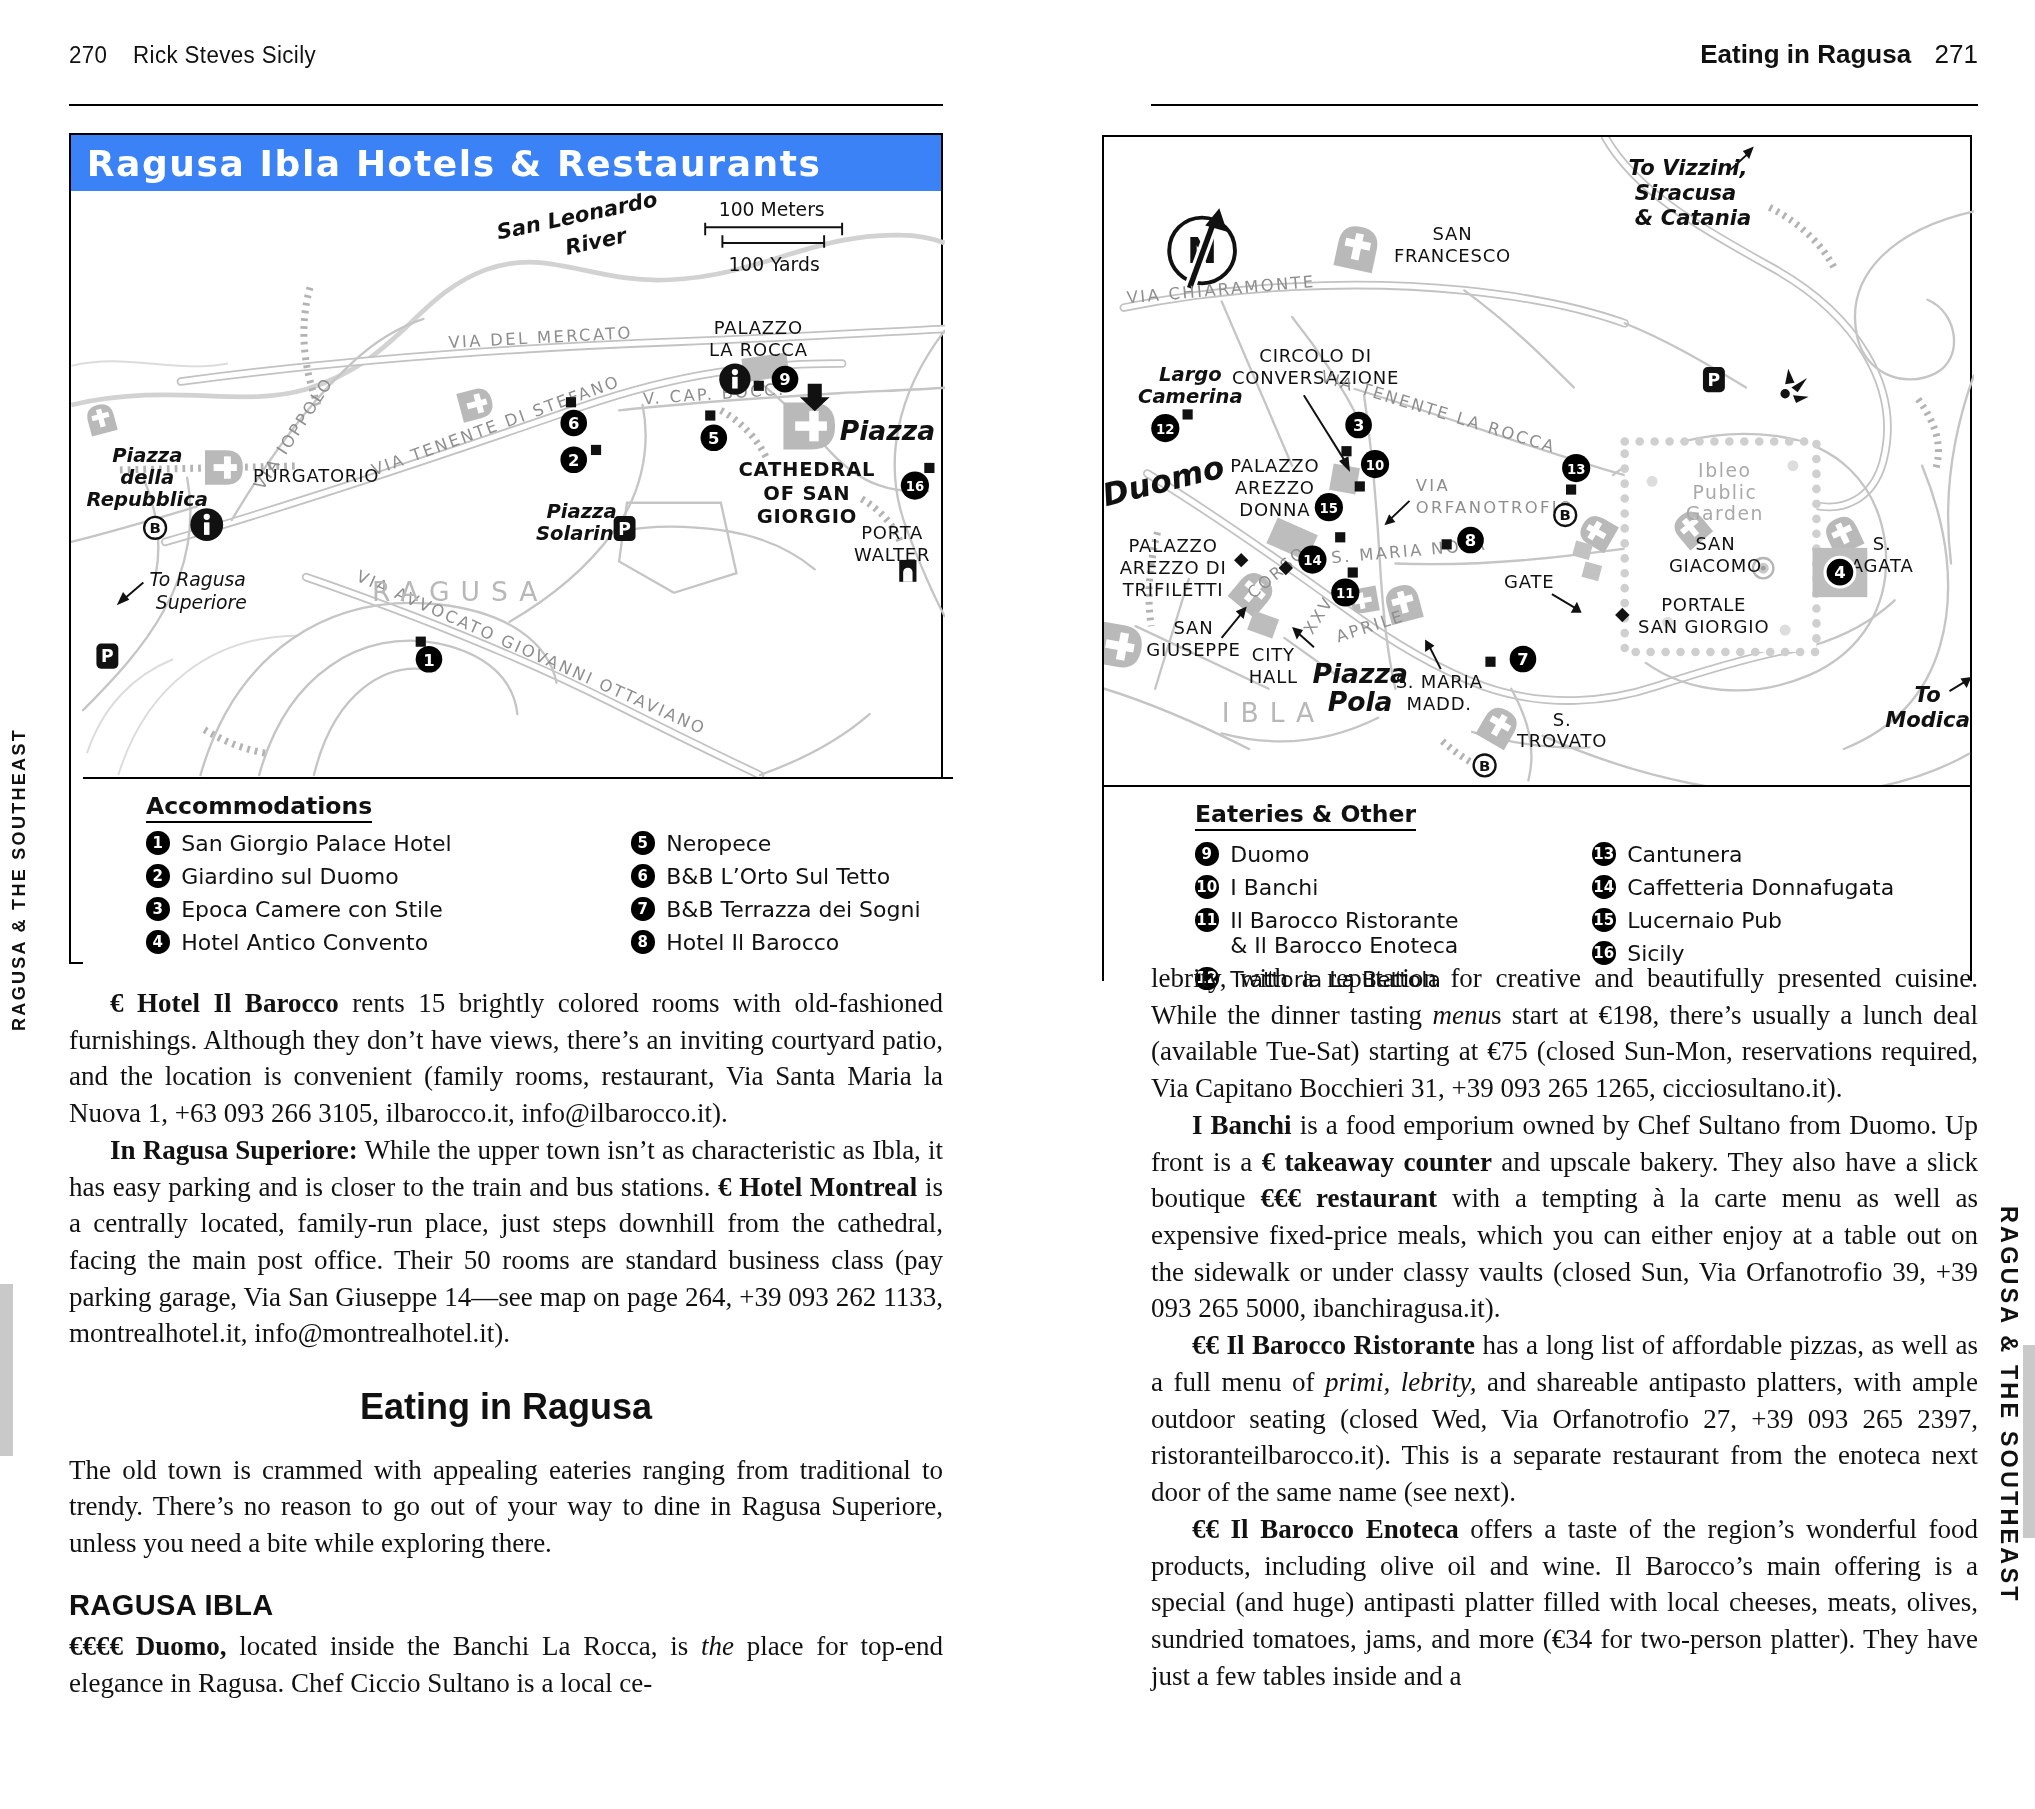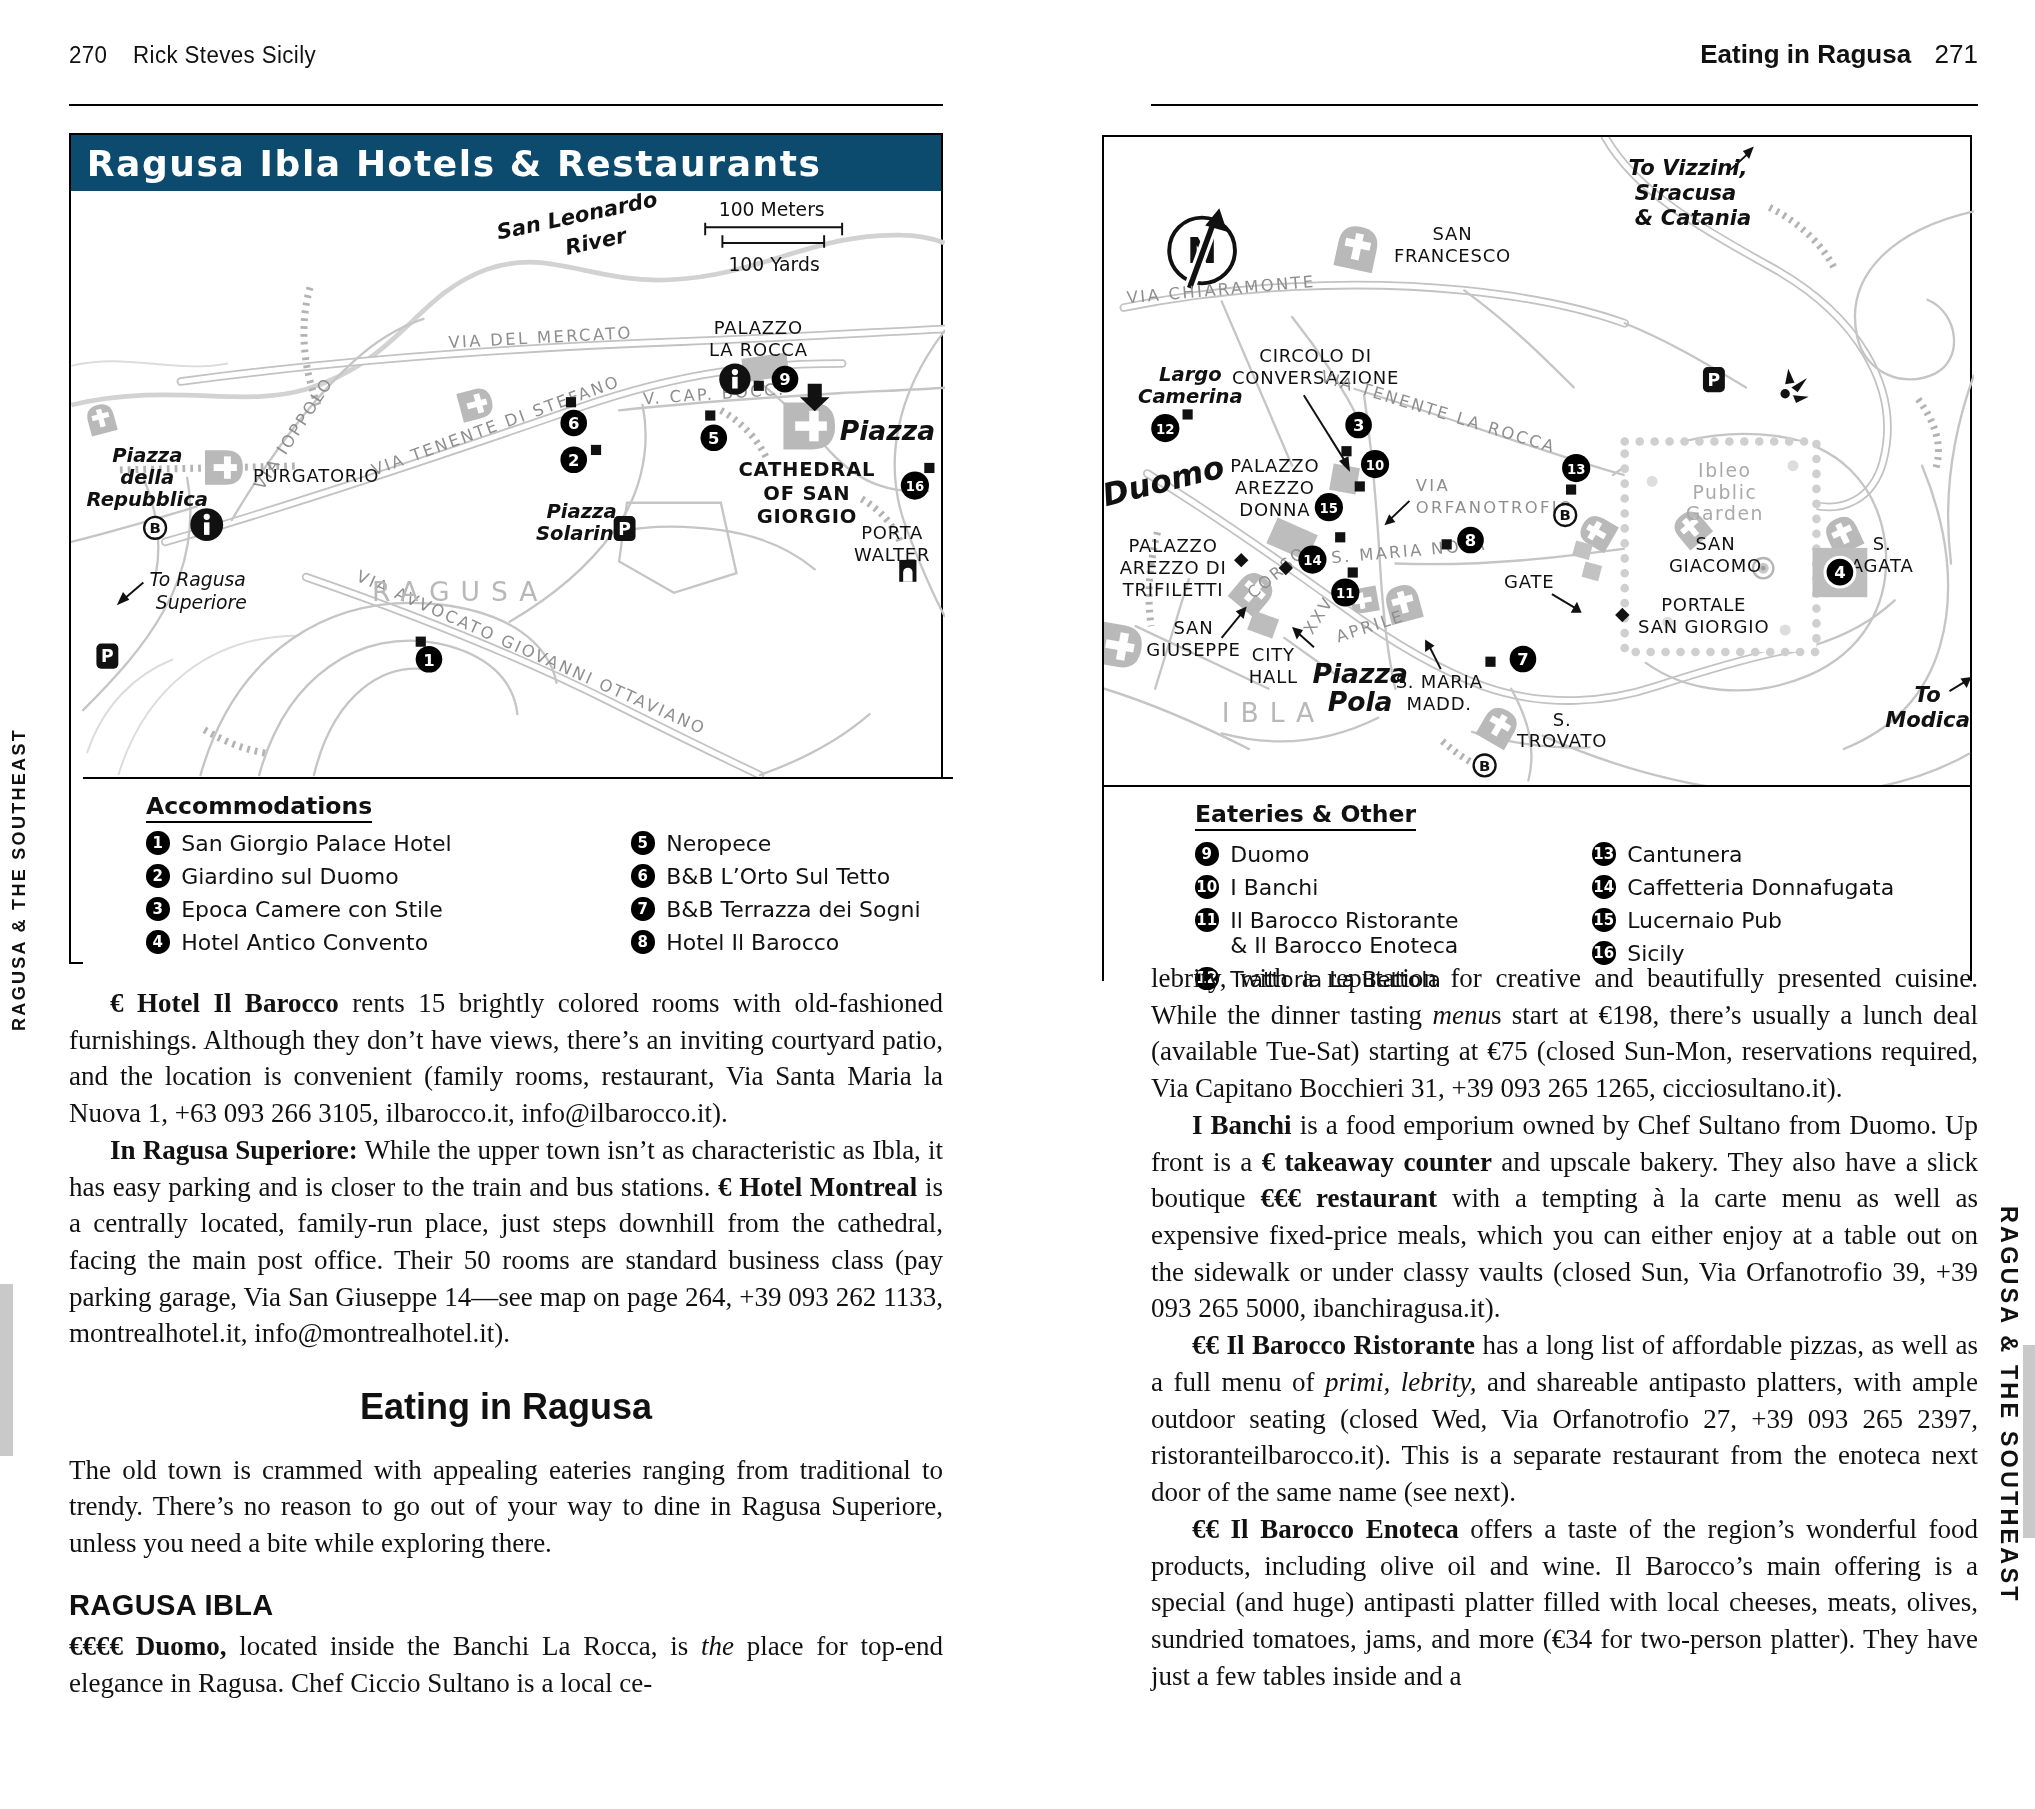--- a/index.html
+++ b/index.html
@@ -7,21 +7,21 @@
        font-family:"Liberation Serif",serif;color:#111;}
   .abs{position:absolute;}
   
   .hdrL{left:69px;top:42px;font:23.5px "Liberation Sans",sans-serif;letter-spacing:0.4px;transform:scaleX(.95);transform-origin:left;}
   .hdrL .pn{margin-right:27px;}
   .hdrR{left:1151px;top:39px;width:827px;text-align:right;font:bold 26px "Liberation Sans",sans-serif;}
   .hdrR .pn{font-weight:normal;margin-left:23.5px;}
   .rule{height:2.3px;background:#000;}
   
   .mapbox{border:2px solid #000;box-sizing:border-box;background:#fff;}
-  .mtitle{position:absolute;left:0;top:0;width:100%;height:56px;background:#0c4a6e;color:#fff;
+  .mtitle{position:absolute;left:0;top:0;width:100%;height:56px;background:#3b82f6;color:#fff;
           font:bold 36px "DejaVu Sans",sans-serif;line-height:58px;padding-left:15.7px;
           letter-spacing:1.6px;box-sizing:border-box;white-space:nowrap;}
   .mapsvg{position:absolute;left:0;top:0;}
   
   .legend{position:absolute;left:0;width:100%;background:#fff;border-top:2px solid #000;box-sizing:border-box;}
   .leg-h{display:inline-block;font:bold 23.5px "DejaVu Sans",sans-serif;border-bottom:2.3px solid #000;padding-bottom:1.6px;margin:12.5px 0 11px 0;}
   .leg-col{position:absolute;}
   .leg-row{display:flex;align-items:flex-start;gap:11.7px;margin-bottom:7.8px;}
   .leg-t{font:22px "DejaVu Sans",sans-serif;line-height:1.15;}
   .bdg{flex:0 0 auto;width:23.5px;height:23.5px;border-radius:50%;background:#000;color:#fff;

